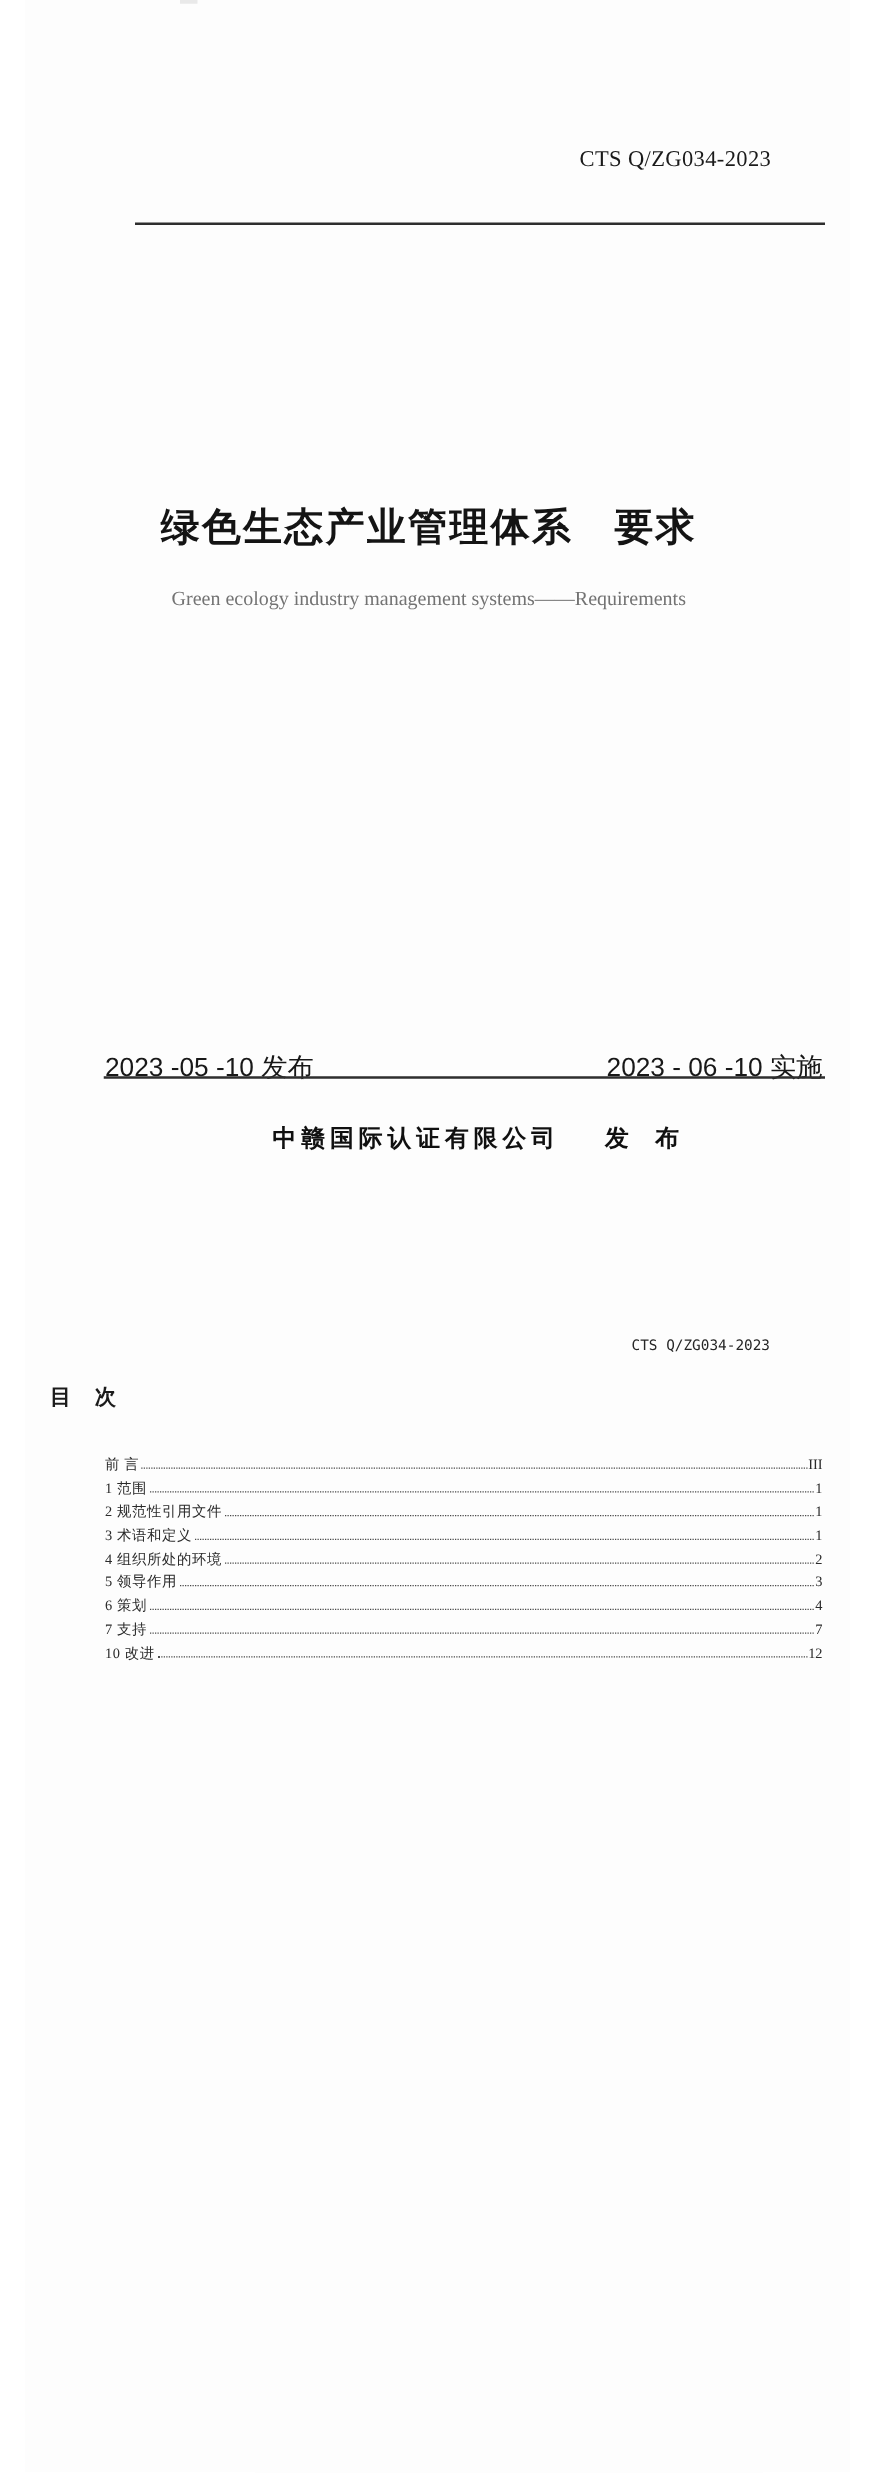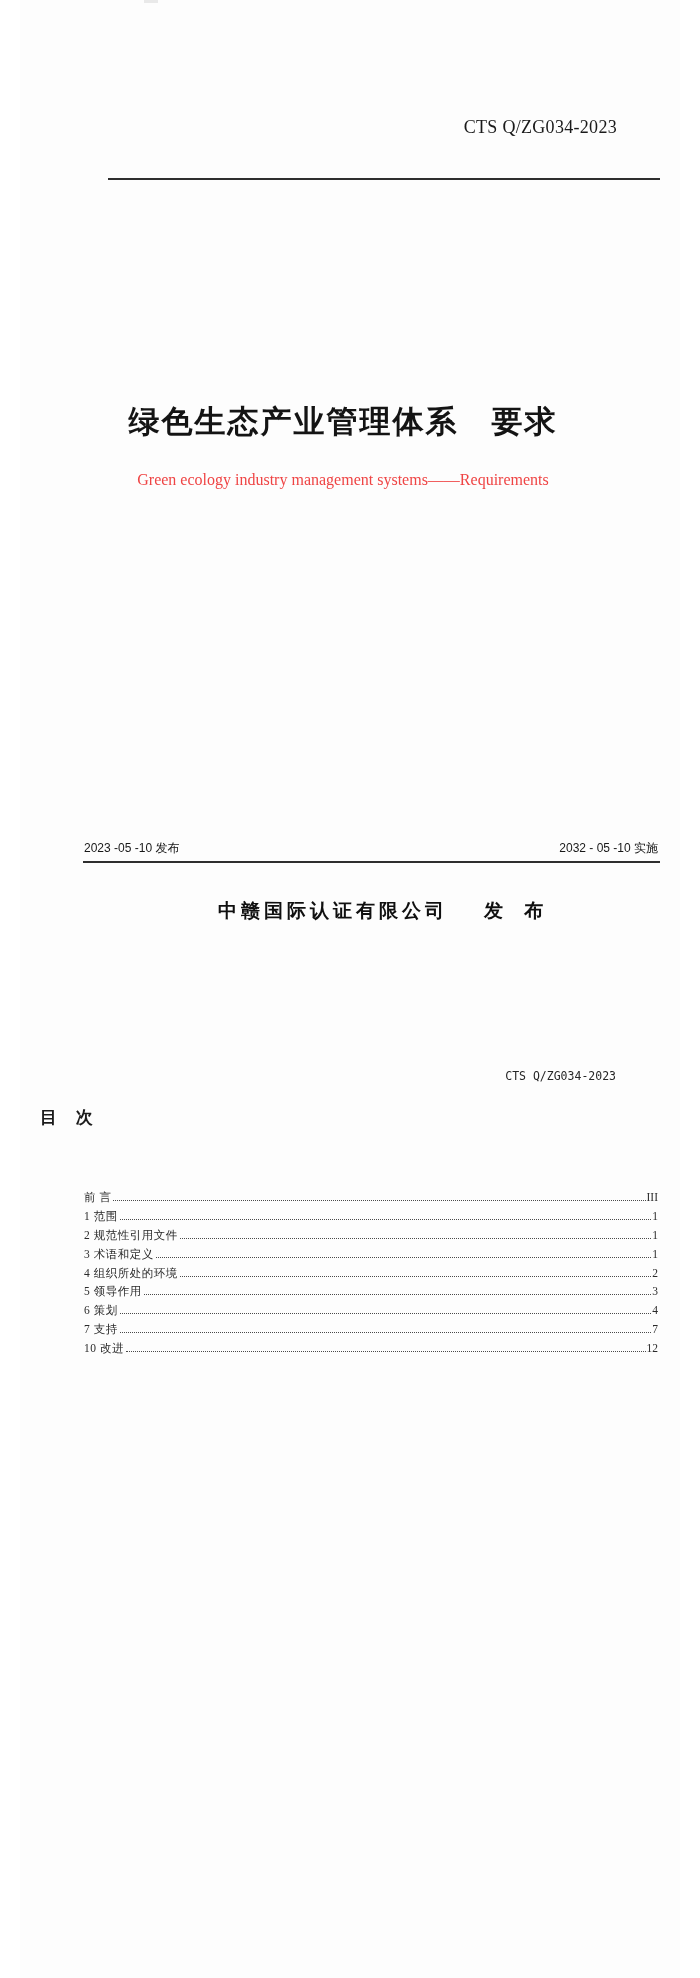--- a/index.html
+++ b/index.html
@@ -45,32 +45,32 @@
     font-family: "Liberation Sans", sans-serif;
     font-size: 31px;
     font-weight: bold;
     letter-spacing: 2px;
     color: #141414;
   }
   .title-en {
     margin-top: 28px;
     font-family: "Liberation Serif", serif;
     font-size: 16px;
-    color: #ef4444;
+    color: #737373;
   }
   .dateline {
     position: absolute;
     top: 840px;
     left: 64px;
     width: 574px;
     display: flex;
     justify-content: space-between;
     align-items: baseline;
     font-family: "Liberation Sans", sans-serif;
-    font-size: 12px;
+    font-size: 21px;
     color: #181818;
   }
   .dateline-rule {
     position: absolute;
     top: 861px;
     left: 63px;
     width: 577px;
     height: 2px;
     background: #2e2e2e;
   }
@@ -110,21 +110,21 @@
     width: 680px;
     text-align: left;
     font-family: "Liberation Sans", sans-serif;
     font-size: 17px;
     font-weight: 600;
     letter-spacing: 7px;
     color: #1b1b1b;
   }
   .toc-list {
     position: absolute;
-    top: 1190px;
+    top: 1164px;
     left: 64px;
     width: 574px;
   }
   .toc-row {
     display: flex;
     align-items: baseline;
     height: 18.9px;
     font-size: 11.5px;
     color: #2a2a2a;
   }
@@ -162,21 +162,21 @@
   <div class="doc-ref-top">CTS Q/ZG034-2023</div>
   <div class="header-rule"></div>
 
   <div class="title-block">
     <div class="title-cn">绿色生态产业管理体系　要求</div>
     <div class="title-en">Green ecology industry management systems——Requirements</div>
   </div>
 
   <div class="dateline">
     <span>2023 -05 -10 发布</span>
-    <span>2032 - 05 -10 实施</span>
+    <span>2023 - 06 -10 实施</span>
   </div>
   <div class="dateline-rule"></div>
 
   <div class="publisher-row">
     <span class="publisher-name">中赣国际认证有限公司</span>
     <span class="publish-label">发 布</span>
   </div>
 
   <div class="doc-ref-toc">CTS Q/ZG034-2023</div>
   <div class="toc-heading">目 次</div>

